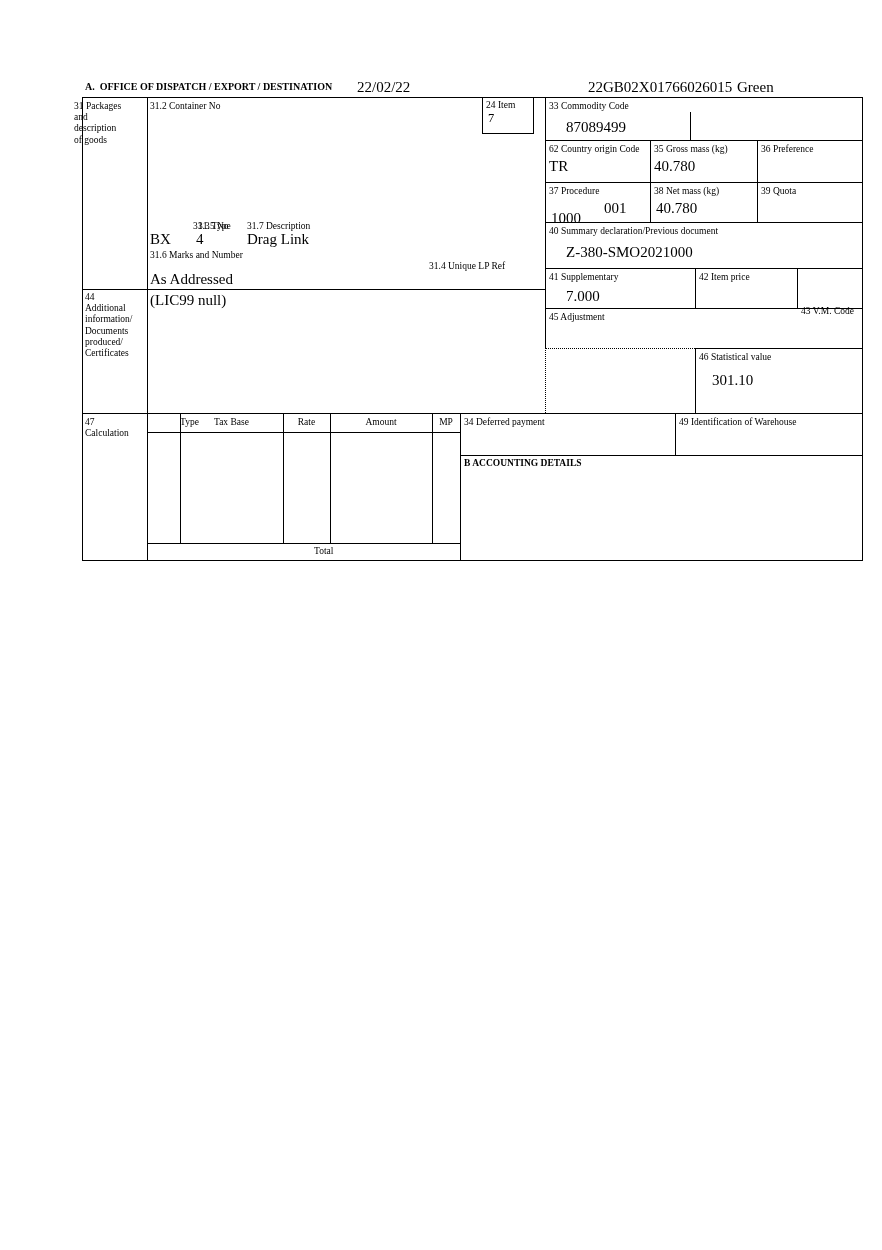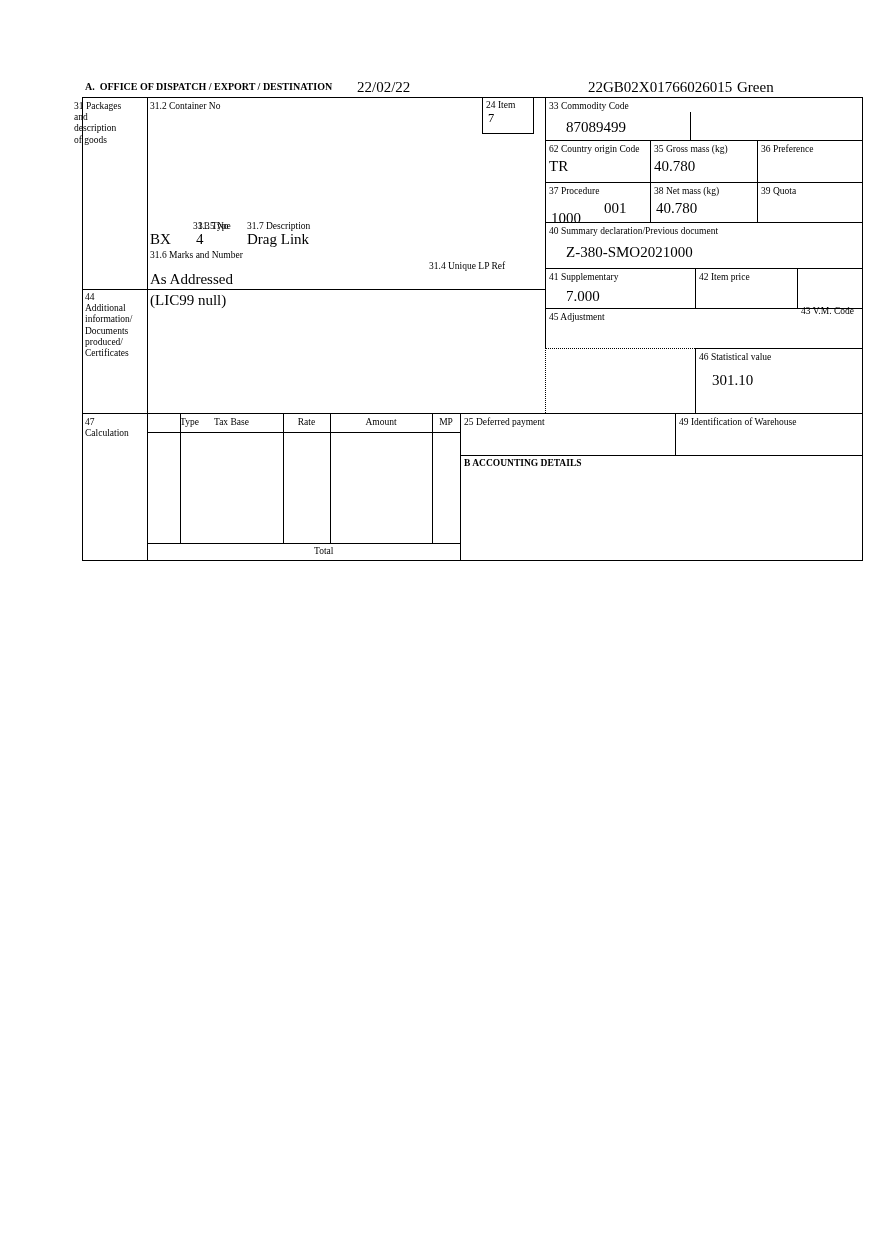--- a/index.html
+++ b/index.html
@@ -135,17 +135,17 @@
 
   <div class="t lbl pre" style="left:85px; top:417px; width:60px; white-space:pre-line;">47
 Calculation</div>
   <div class="t lbl ctr" style="left:147px; top:417px; width:33px;padding-left:33px;">Type</div>
   <div class="t lbl ctr" style="left:180px; top:417px; width:103px;">Tax Base</div>
   <div class="t lbl ctr" style="left:283px; top:417px; width:47px;">Rate</div>
   <div class="t lbl ctr" style="left:330px; top:417px; width:102px;">Amount</div>
   <div class="t lbl ctr" style="left:432px; top:417px; width:28px;">MP</div>
   <div class="t lbl" style="left:314px; top:546px;text-align:center;">Total</div>
 
-  <div class="t lbl" style="left:464px; top:417px;">25 Deferred payment</div>
+  <div class="t lbl" style="left:464px; top:417px;">34 Deferred payment</div>
   <div class="t lbl" style="left:679px; top:417px;">49 Identification of Warehouse</div>
   <div class="t lbl bold" style="left:464px; top:458px;">B ACCOUNTING DETAILS</div>
 
 </div>
 
 </body></html>

